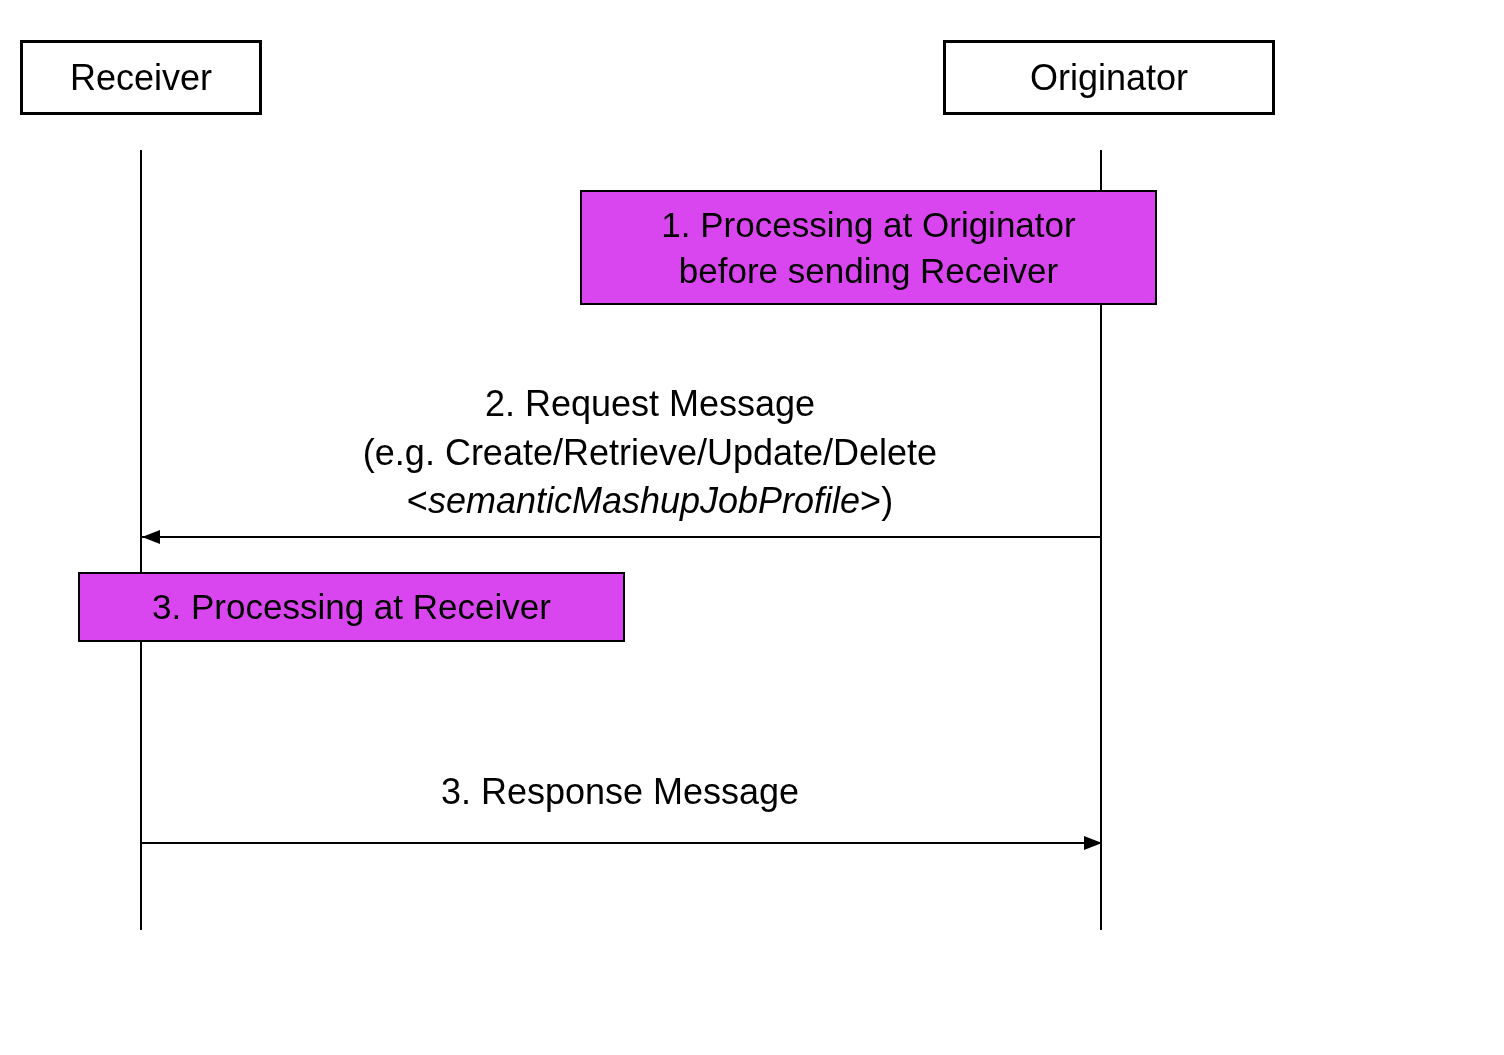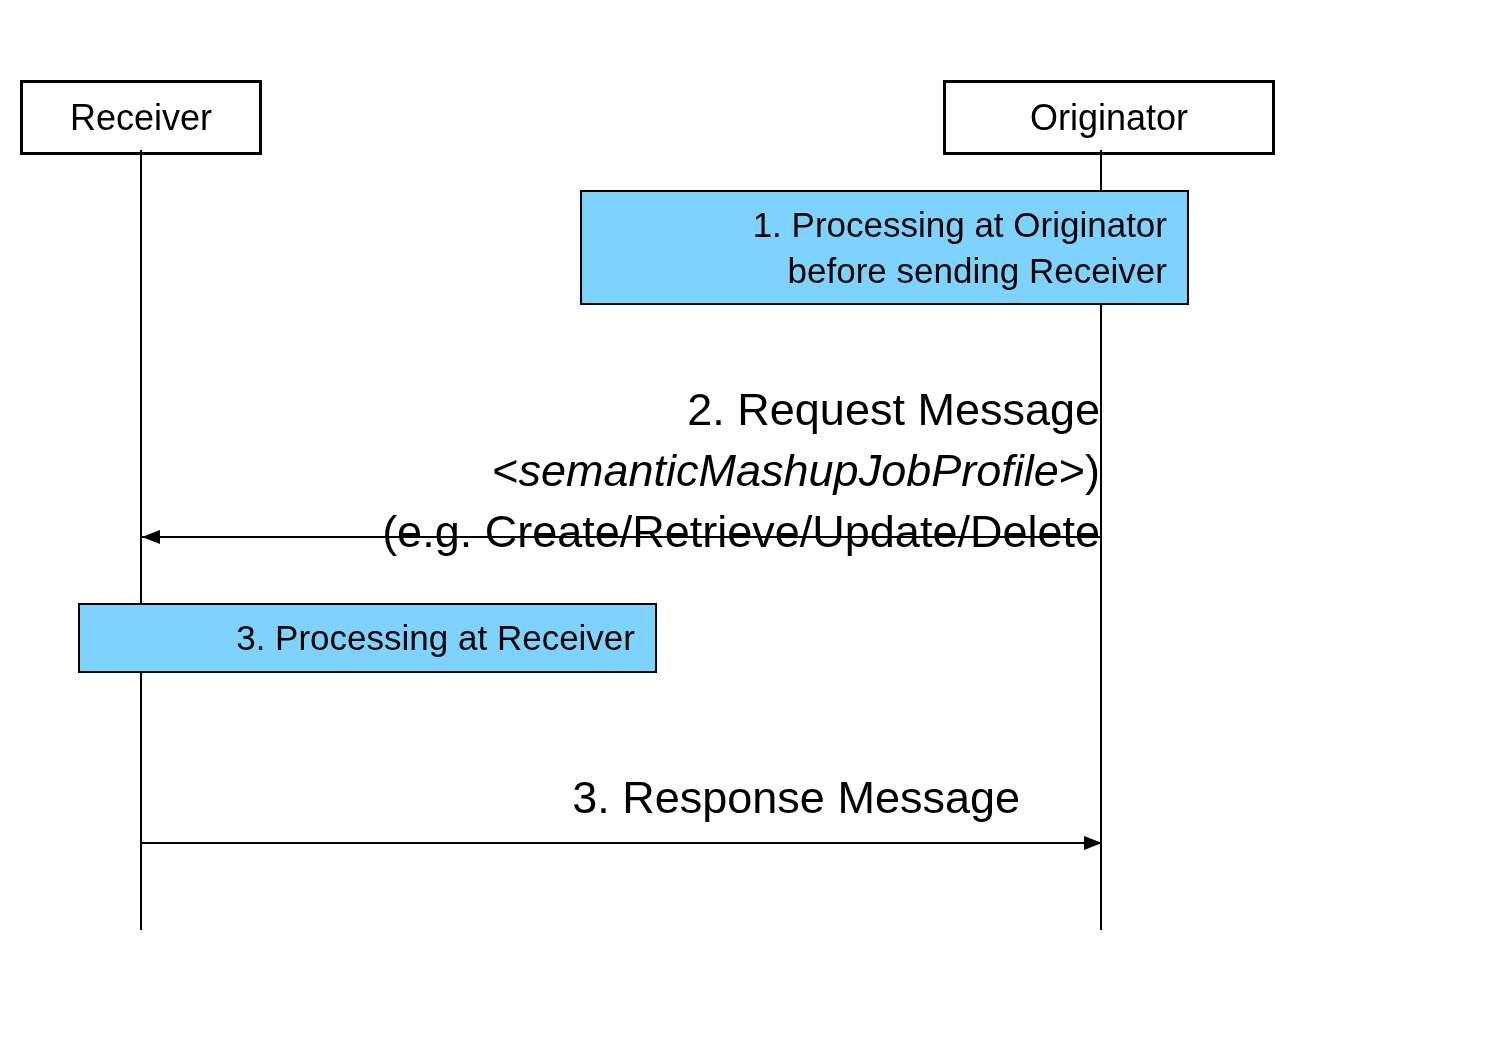--- a/index.html
+++ b/index.html
@@ -15,21 +15,20 @@
       margin: 0;
     }
     .actor-box {
       position: absolute;
       border: 3px solid black;
       background: white;
       text-align: center;
       padding: 12px 18px;
       font-size: 36px;
       line-height: 1.25;
-      margin-top: 40px;
     }
     .receiver-box {
       left: 0px;
       top: 20px;
       width: 200px;
     }
     .originator-box {
       left: 923px;
       top: 20px;
       width: 290px;
@@ -44,40 +43,40 @@
       left: 120px;
       height: 780px;
     }
     .originator-lifeline {
       left: 1080px;
       height: 780px;
     }
     .process-box {
       position: absolute;
       border: 2px solid black;
-      background: #7dd3fc;
-      text-align: right;
+      background: #d946ef;
+      text-align: center;
       font-size: 35px;
       line-height: 1.3;
-      padding: 10px 20px;
+      padding: 10px 4px;
     }
     .process-box-1 {
       left: 560px;
       top: 170px;
       width: 565px;
     }
     .process-box-3 {
       left: 58px;
-      top: 583px;
+      top: 552px;
       width: 535px;
     }
     .message-label {
       position: absolute;
-      text-align: right;
-      font-size: 45px;
+      text-align: center;
+      font-size: 36px;
       line-height: 1.35;
     }
     .message-label-2 {
       left: 180px;
       top: 360px;
       width: 900px;
     }
     .message-label-4 {
       left: 200px;
       top: 748px;
@@ -142,24 +141,24 @@
   <div class="lifeline receiver-lifeline"></div>
   <div class="lifeline originator-lifeline"></div>
 
   <div class="process-box process-box-1">
     <div>1. Processing at Originator</div>
     <div>before sending Receiver</div>
   </div>
 
   <div class="message-label message-label-2">
     <div>2. Request Message</div>
+    <div>(e.g. Create/Retrieve/Update/Delete</div>
     <div>
       <span>&lt;</span><span class="italic">semanticMashupJobProfile</span><span>&gt;)</span>
     </div>
-    <div>(e.g. Create/Retrieve/Update/Delete</div>
   </div>
 
   <div class="arrow-line arrow-1-line"></div>
   <div class="arrow-head-left arrow-1-head"></div>
 
   <div class="process-box process-box-3">
     <div>3. Processing at Receiver</div>
   </div>
 
   <div class="message-label message-label-4">

